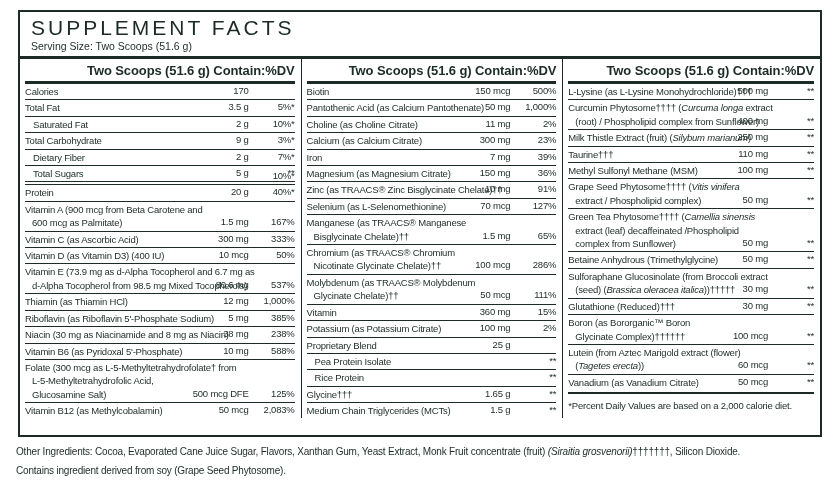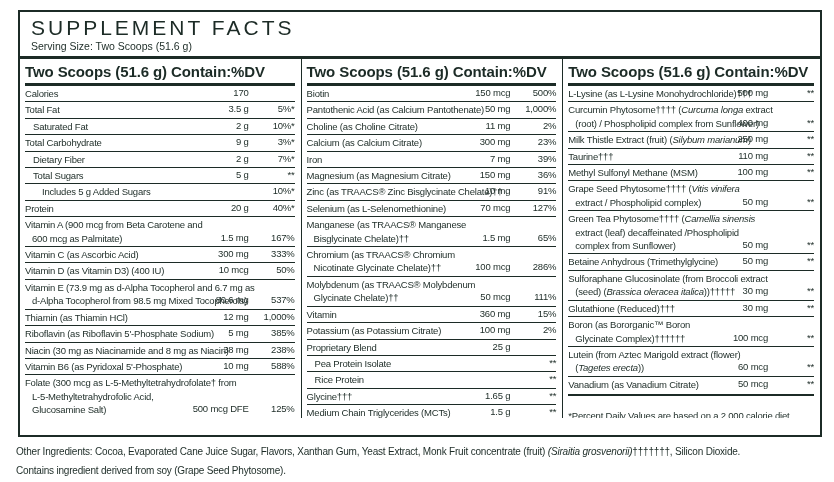--- a/index.html
+++ b/index.html
@@ -20,22 +20,22 @@
   .cols{
     display:flex;border-top:3px solid #1c2b26;
     height:calc(100% - 61px);box-sizing:border-box;
   }
   .col{box-sizing:border-box;overflow:hidden;}
   .col-1{width:282px;}
   .col-2{width:263px;border-left:1px solid #1c2b26;}
   .col-3{width:259px;border-left:1px solid #1c2b26;}
   .col-inner{padding:0 6px 0 5px;}
   .col-head{
-    display:flex;justify-content:flex-start;align-items:flex-end;
-    font-weight:bold;font-size:15px;padding:4px 0 3px 0;
+    display:flex;justify-content:flex-end;align-items:flex-end;
+    font-weight:bold;font-size:13px;padding:4px 0 3px 0;
     border-bottom:3px solid #1c2b26;letter-spacing:-0.1px;
   }
   .rows{font-size:9.5px;letter-spacing:-0.2px;line-height:13.4px;}
   .row{
     position:relative;border-bottom:1px solid #1c2b26;padding:1px 0;
   }
   .row:last-child{border-bottom:none;}
   .col-1 .row:last-child, .col-2 .row:last-child{border-bottom:none;}
   .nm{
     white-space:nowrap;text-indent:-7px;padding-left:7px;
@@ -45,21 +45,21 @@
   .amt{
     position:absolute;right:46px;bottom:2px;white-space:nowrap;
   }
   .dv{
     position:absolute;right:0;bottom:2px;white-space:nowrap;text-align:right;
   }
   .footnotes{
     border-top:2.5px solid #1c2b26;margin-top:2px;padding-top:5px;
     font-size:9.5px;letter-spacing:-0.2px;line-height:13.4px;
   }
-  .footnote{margin:8px 0 6px 0;}
+  .footnote{margin:0 0 6px 0;}
   .below{
     position:absolute;left:4px;font-size:10px;letter-spacing:-0.2px;
     white-space:nowrap;
     margin-left:12px;
   }
   .below-1{top:446px;}
   .below-2{top:465px;}
   i{font-style:italic;}
 </style>
 </head>
@@ -101,21 +101,20 @@
               <div class="nm">Dietary Fiber</div>
               <span class="amt">2 g</span>
               <span class="dv">7%*</span>
             </div>
             <div class="row ind1">
               <div class="nm">Total Sugars</div>
               <span class="amt">5 g</span>
               <span class="dv">**</span>
             </div>
             <div class="row ind2">
-              <div class="nm">Includes 5 g Added Sugars</div>
               <span class="dv">10%*</span>
             </div>
             <div class="row">
               <div class="nm">Protein</div>
               <span class="amt">20 g</span>
               <span class="dv">40%*</span>
             </div>
             <div class="row">
               <div class="nm">Vitamin A (900 mcg from Beta Carotene and<br>600 mcg as Palmitate)</div>
               <span class="amt">1.5 mg</span>

